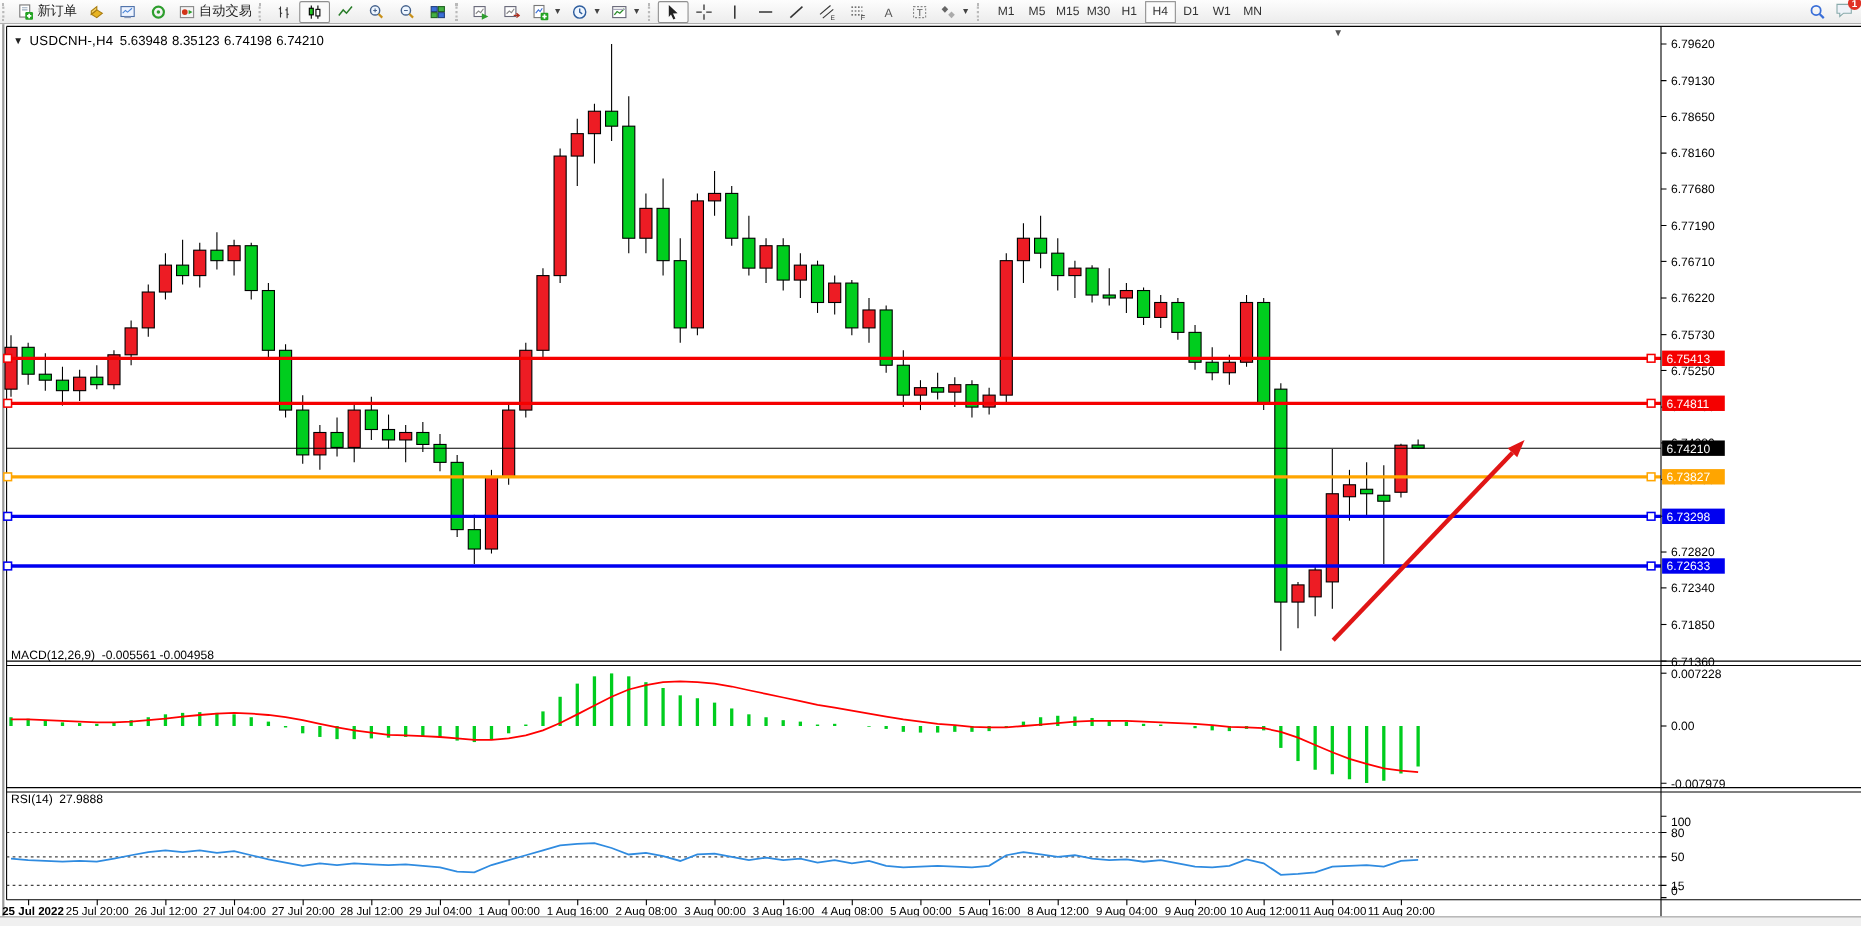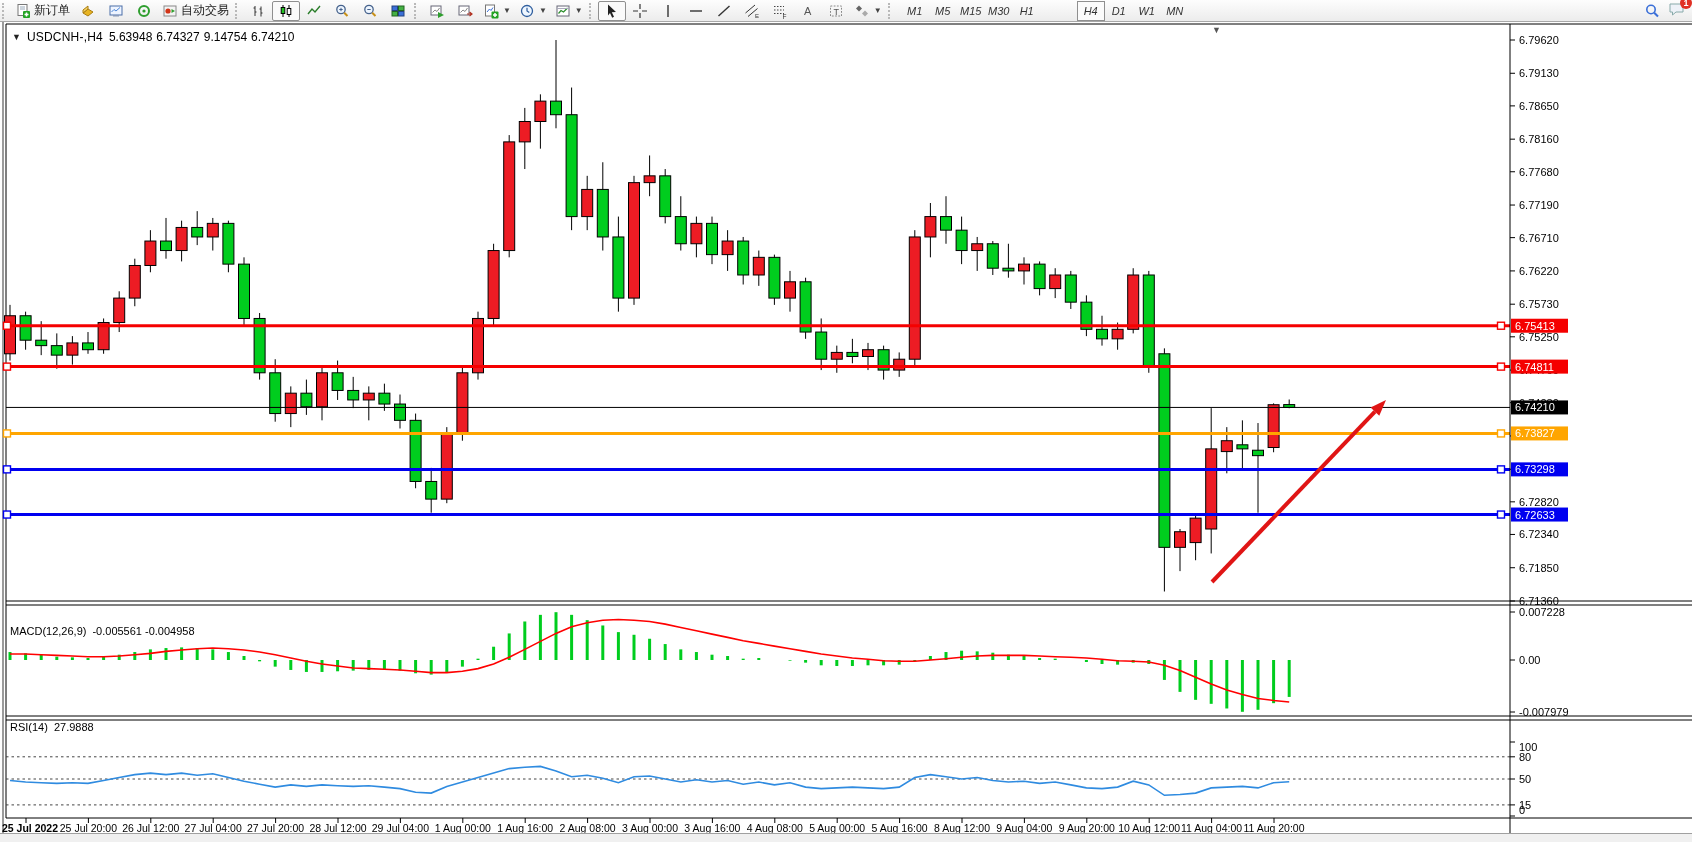--- a/index.html
+++ b/index.html
@@ -12,37 +12,37 @@
     display:flex;align-items:center;font-size:12px;color:#222;}
   .grip{width:5px;height:16px;margin:0 2px;border-left:2px dotted #b9b9b9;}
   .tb-btn{height:18px;min-width:20px;display:flex;align-items:center;justify-content:center;
     gap:3px;padding:0 3px;border:1px solid transparent;border-radius:2px;}
   .tb-btn.pressed{background:#fafafa;border:1px solid #8f8f8f;}
   .tb-lbl{font-size:12px;white-space:nowrap;}
   .caret{font-size:8px;color:#444;margin-left:1px;}
   .icon16{width:16px;height:16px;display:block;}
   .periods{display:flex;margin-left:4px;}
   .p-btn{min-width:26px;height:18px;display:flex;align-items:center;justify-content:center;
-    font-size:11px;color:#333;border:1px solid transparent;font-style:italic;}
-  .p-btn.active{background:#fbfbfb;border:1px solid #8f8f8f;margin-left:36px;}
+    font-size:11px;color:#333;border:1px solid transparent;}
+  .p-btn.active{background:#fbfbfb;border:1px solid #8f8f8f;}
   #tb-right{margin-left:auto;display:flex;align-items:center;padding-right:6px;gap:8px;}
   #notif-wrap{position:relative;}
   #notif-badge{position:absolute;top:-4px;right:-6px;background:#e03024;color:#fff;
     border-radius:50%;width:12px;height:12px;font-size:9px;line-height:12px;text-align:center;font-weight:bold;}
 
   
   #chart-area{position:absolute;left:0;top:22px;width:1692px;height:812px;background:#fff;}
   #chart-svg{position:absolute;left:0;top:0;}
   svg text{font-family:"Liberation Sans",sans-serif;}
 
   #chart-title{position:absolute;left:12px;top:8px;display:flex;align-items:center;gap:6px;
     font-size:12px;color:#000;}
   #chart-title .tri{font-size:9px;color:#222;}
   .ind-label{position:absolute;left:10px;font-size:11px;color:#000;display:flex;gap:6px;}
-  #macd-label{top:603px;justify-content:flex-end;}
+  #macd-label{top:568px;justify-content:flex-end;}
   #rsi-label{top:699px;}
   #shift-marker{position:absolute;left:1212px;top:3px;font-size:9px;color:#555;}
   #bottom-strip{position:absolute;left:0;top:811px;width:1692px;height:11px;
     background:#f0f0f0;border-top:1px solid #a0a0a0;}
   #left-edge{position:absolute;left:2px;top:0;width:2px;height:812px;background:#9b9b9b;}
 </style>
 </head>
 <body>
 
 <div id="app">
@@ -661,22 +661,22 @@
         <line x1="1211.6" y1="796" x2="1211.6" y2="801" stroke="#000"></line>
         <text x="1211.6" y="810" font-size="10.5" fill="#000" text-anchor="middle">11 Aug 04:00</text>
         <line x1="1274" y1="796" x2="1274" y2="801" stroke="#000"></line>
         <text x="1274" y="810" font-size="10.5" fill="#000" text-anchor="middle">11 Aug 20:00</text>
       </svg>
 
     <div id="chart-title">
       <span class="tri">▼</span>
       <span style="letter-spacing:.2px">USDCNH-,H4</span>
       <span>5.63948</span>
-      <span style="margin-left:-2px">6.74327</span>
-      <span style="margin-left:-2px">9.14754</span>
+      <span style="margin-left:-2px">8.35123</span>
+      <span style="margin-left:-2px">6.74198</span>
       <span style="margin-left:-2px">6.74210</span>
     </div>
 
     <div class="ind-label" id="macd-label">
       <span>MACD(12,26,9)</span>
       <span>-0.005561 -0.004958</span>
     </div>
     <div class="ind-label" id="rsi-label">
       <span>RSI(14)</span>
       <span>27.9888</span>

